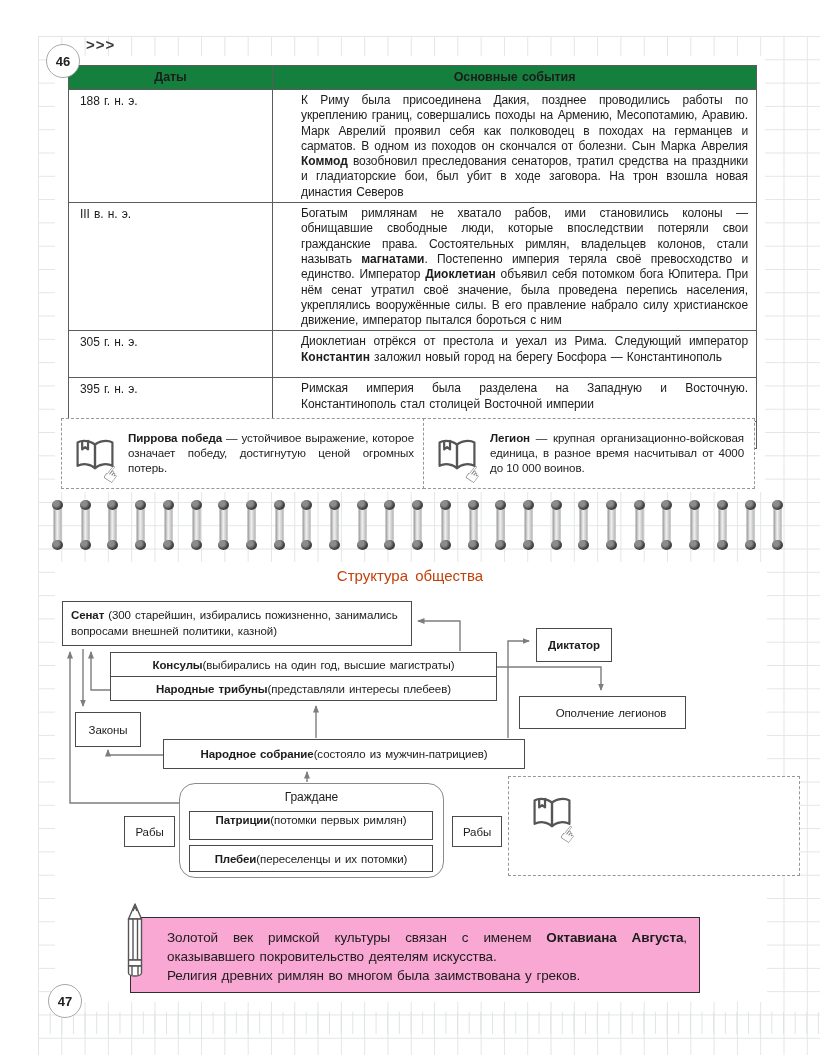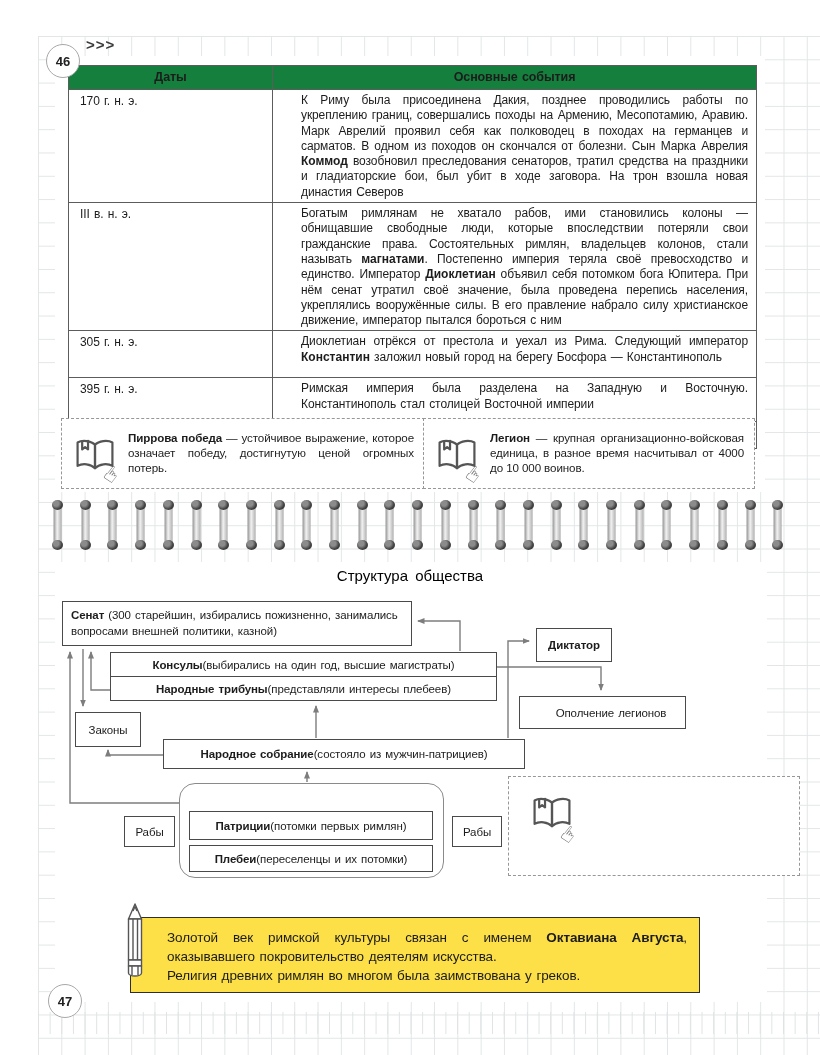--- a/index.html
+++ b/index.html
@@ -76,50 +76,50 @@
     box-shadow:0 0 0 0.5px #999;
   }
   .coil-dot{
     position:absolute;left:2px;width:11px;height:10px;border-radius:50%;
     background:radial-gradient(circle at 38% 35%,#8b8b8b 0 28%,#3f3f3f 62%);
   }
   .coil-dot.top{top:1px;}
   .coil-dot.bot{bottom:1px;}
 
   
-  .section-heading{position:absolute;left:55px;width:710px;text-align:center;font-size:15px;color:#000000;word-spacing:3px;z-index:2;}
+  .section-heading{position:absolute;left:55px;width:710px;text-align:center;font-size:15px;color:#c2410c;word-spacing:3px;z-index:2;}
   .heading-society{top:567px;}
   .heading-culture{top:892px;}
   .dbox{
     position:absolute;background:#fff;border:1px solid #4a4a4a;z-index:2;
     font-size:11.5px;line-height:16px;letter-spacing:-0.1px;word-spacing:1px;
   }
   #senate-box{left:62px;top:601px;width:350px;height:45px;padding:5px 8px 0 8px;box-sizing:border-box;}
   #consuls-box{left:110px;top:652px;width:385px;z-index:2;}
   #consuls-box .drow{height:23px;display:flex;align-items:center;justify-content:center;}
   #consuls-box .drow + .drow{border-top:1px solid #4a4a4a;}
   #dictator-box{left:536px;top:628px;width:74px;height:32px;display:flex;align-items:center;justify-content:center;font-weight:bold;}
   #militia-box{left:519px;top:696px;width:148px;height:31px;display:flex;align-items:center;justify-content:center;padding-left:17px;}
   #laws-box{left:75px;top:712px;width:64px;height:33px;display:flex;align-items:center;justify-content:center;}
   #assembly-box{left:163px;top:739px;width:360px;height:28px;display:flex;align-items:center;justify-content:center;}
   #citizens-box{left:179px;top:783px;width:263px;height:93px;border-radius:16px;border:1px solid #8a8a8a;}
   #citizens-label{position:absolute;left:0;top:5px;width:100%;text-align:center;font-size:12px;}
-  #patricians-box{position:absolute;left:9px;top:27px;width:242px;height:27px;border:1px solid #4a4a4a;display:flex;align-items:center;justify-content:center;}
+  #patricians-box{position:absolute;left:9px;top:27px;width:242px;height:27px;border:1px solid #4a4a4a;display:flex;align-items:flex-start;justify-content:center;}
   #plebeians-box{position:absolute;left:9px;top:61px;width:242px;height:25px;border:1px solid #4a4a4a;display:flex;align-items:center;justify-content:center;}
   #slaves-left{left:124px;top:816px;width:49px;height:29px;display:flex;align-items:center;justify-content:center;}
   #slaves-right{left:452px;top:816px;width:48px;height:29px;display:flex;align-items:center;justify-content:center;}
   #client-box{
     left:508px;top:776px;width:292px;height:100px;border:1px dashed #979797;
     padding:8px 10px 6px 10px;box-sizing:border-box;text-align:justify;line-height:15.4px;
   }
   .connectors{position:absolute;left:0;top:0;width:820px;height:1055px;z-index:1;pointer-events:none;}
 
   
   .culture-box{
-    position:absolute;left:130px;top:917px;width:570px;height:76px;border:1.3px solid #2e2e2e;background:#fde047;
+    position:absolute;left:130px;top:917px;width:570px;height:76px;border:1.3px solid #2e2e2e;background:#f9a8d4;
     box-sizing:border-box;padding:10px 12px 6px 36px;z-index:2;
     font-size:13.5px;line-height:19px;letter-spacing:-0.1px;word-spacing:1px;
   }
   .culture-box p{margin:0;text-align:justify;}
   .pencil-icon{position:absolute;left:124px;top:902px;width:22px;height:78px;z-index:4;}
 </style>
 </head>
 <body>
 
 <div class="page">
@@ -148,21 +148,21 @@
     <colgroup>
         <col class="col-date">
         <col>
       </colgroup>
     <tbody>
         <tr>
       <th>Даты</th>
       <th>Основные события</th>
     </tr>
     <tr>
-      <td class="cell-date" style="height:92px">170 г. н. э.</td>
+      <td class="cell-date" style="height:92px">188 г. н. э.</td>
       <td class="cell-event"><span>К Риму была присоединена Дакия, позднее проводились работы по укреплению границ, совершались походы на Армению, Месопотамию, Аравию. Марк Аврелий проявил себя как полководец в походах на германцев и сарматов. В одном из походов он скончался от болезни. Сын Марка Аврелия </span><b>Коммод</b><span> возобновил преследования сенаторов, тратил средства на праздники и гладиаторские бои, был убит в ходе заговора. На трон взошла новая династия Северов</span></td>
     </tr>
     <tr>
       <td class="cell-date" style="height:120px">III в. н. э.</td>
       <td class="cell-event"><span>Богатым римлянам не хватало рабов, ими становились колоны — обнищавшие свободные люди, которые впоследствии потеряли свои гражданские права. Состоятельных римлян, владельцев колонов, стали называть </span><b>магнатами</b><span>. Постепенно империя теряла своё превосходство и единство. Император </span><b>Диоклетиан</b><span> объявил себя потомком бога Юпитера. При нём сенат утратил своё значение, была проведена перепись населения, укреплялись вооружённые силы. В его правление набрало силу христианское движение, император пытался бороться с ним</span></td>
     </tr>
     <tr>
       <td class="cell-date" style="height:40px">305 г. н. э.</td>
       <td class="cell-event"><span>Диоклетиан отрёкся от престола и уехал из Рима. Следующий император </span><b>Константин</b><span> заложил новый город на берегу Босфора — Константинополь</span></td>
     </tr>
@@ -370,20 +370,21 @@
 
   <div class="dbox" id="dictator-box">Диктатор</div>
   <div class="dbox" id="militia-box">Ополчение легионов</div>
   <div class="dbox" id="laws-box">Законы</div>
   <div class="dbox" id="assembly-box">
       <b>Народное собрание</b>
       <span> (состояло из мужчин-патрициев)</span>
     </div>
 
   <div class="dbox" id="citizens-box">
+    <div id="citizens-label">Граждане</div>
     <div id="patricians-box">
         <b>Патриции</b>
         <span> (потомки первых римлян)</span>
       </div>
     <div id="plebeians-box">
         <b>Плебеи</b>
         <span> (переселенцы и их потомки)</span>
       </div>
   </div>
 

